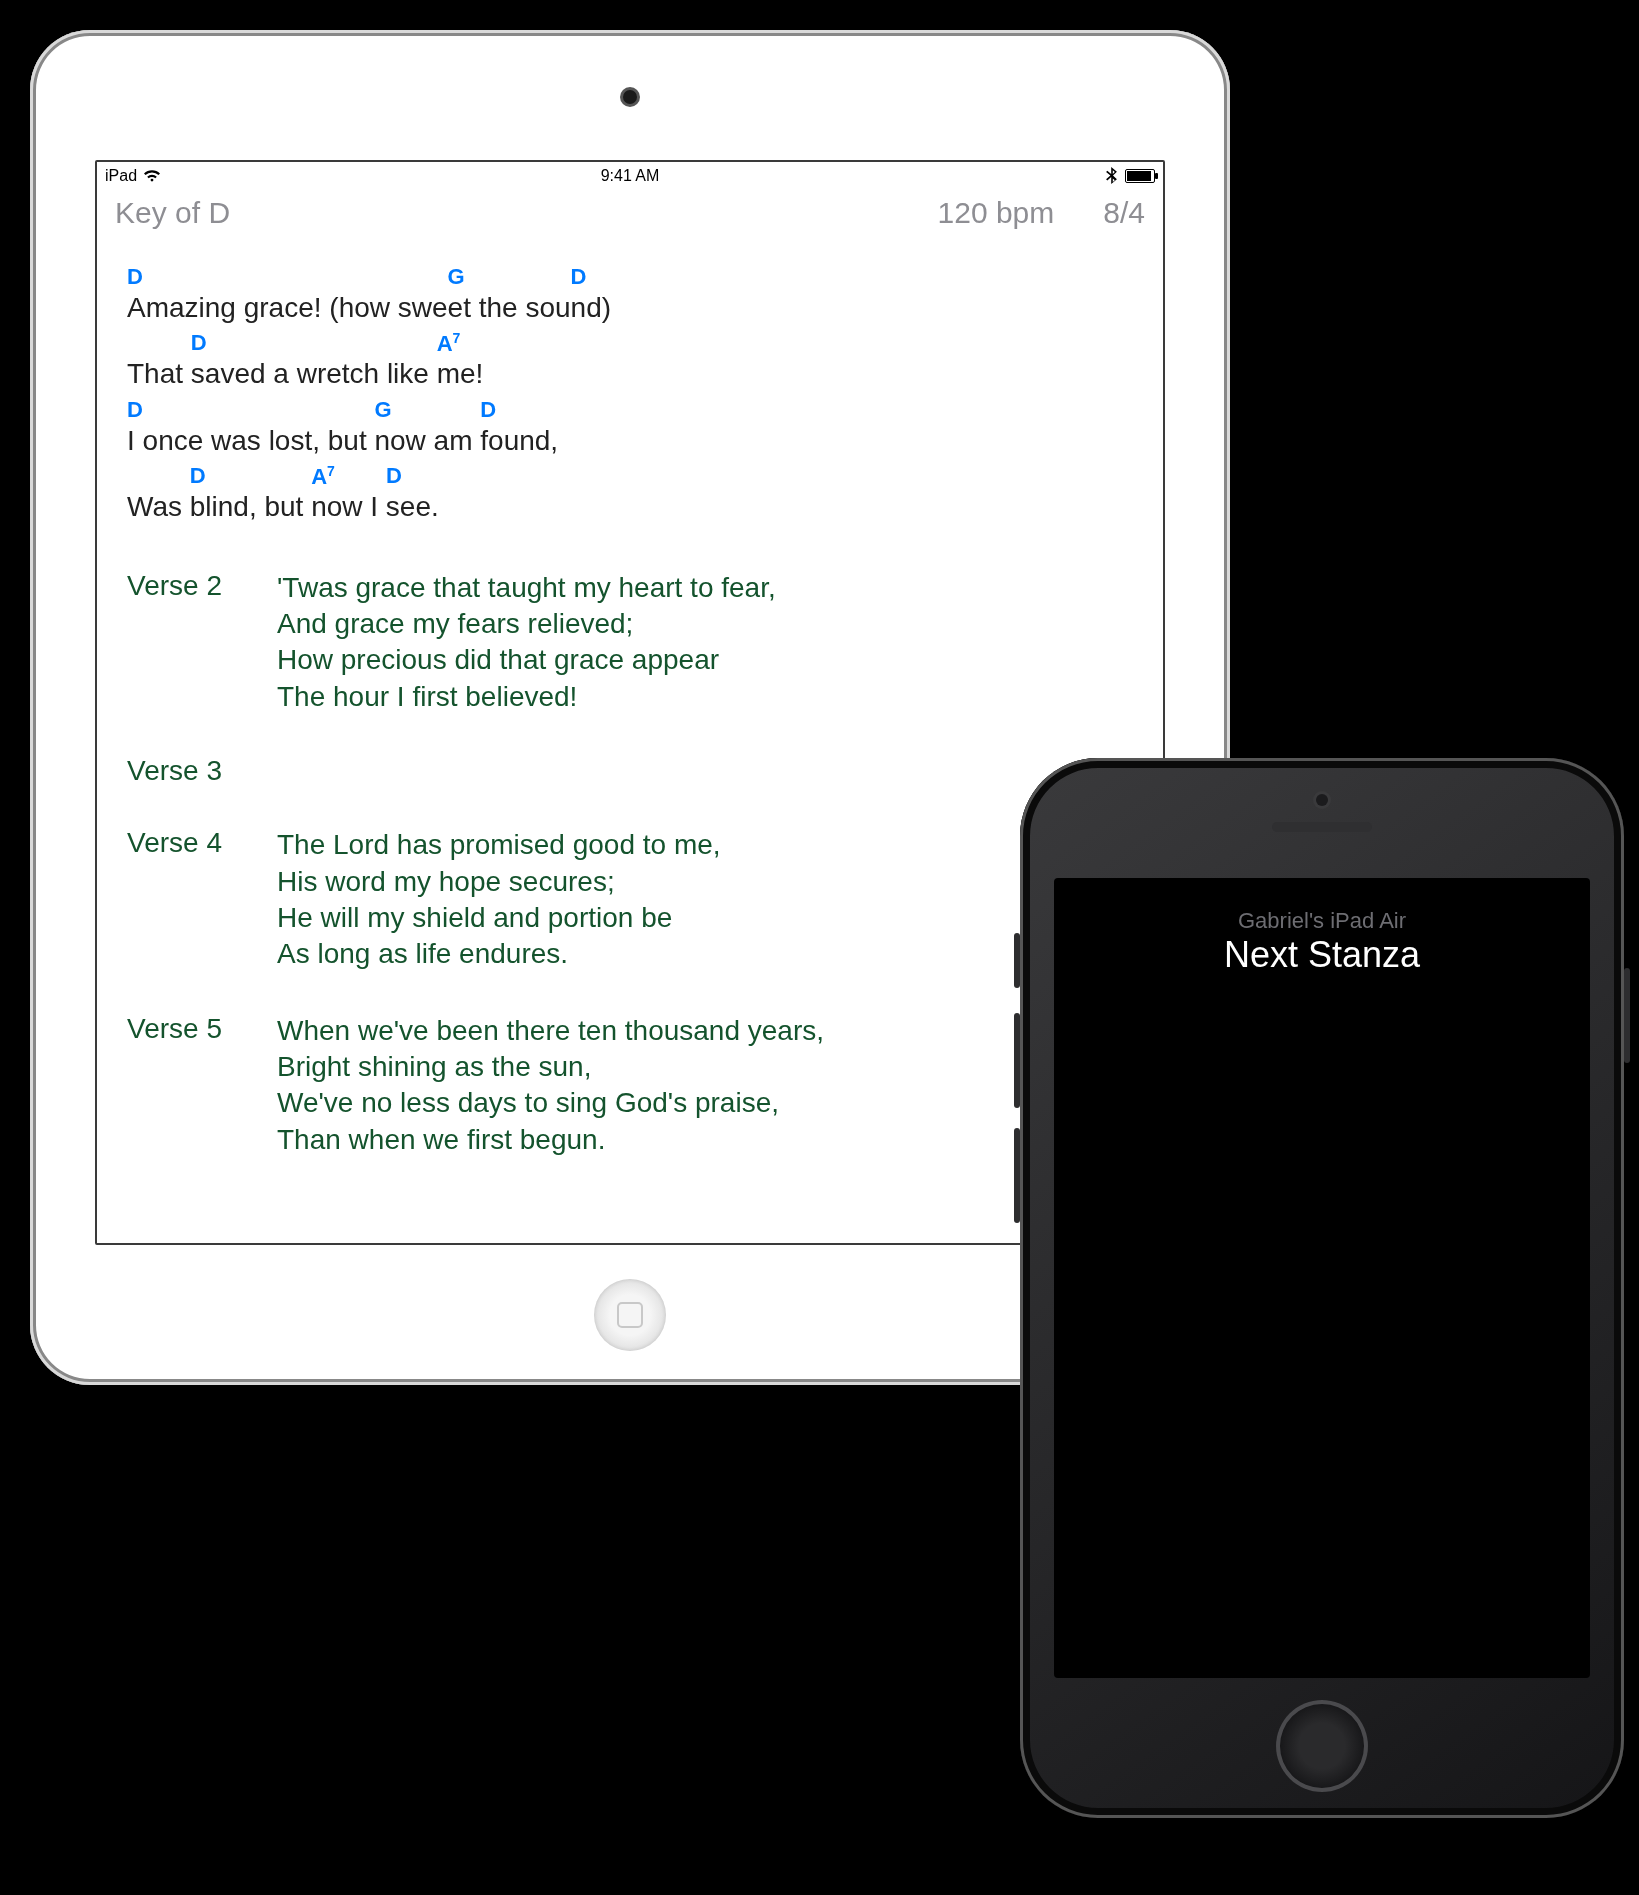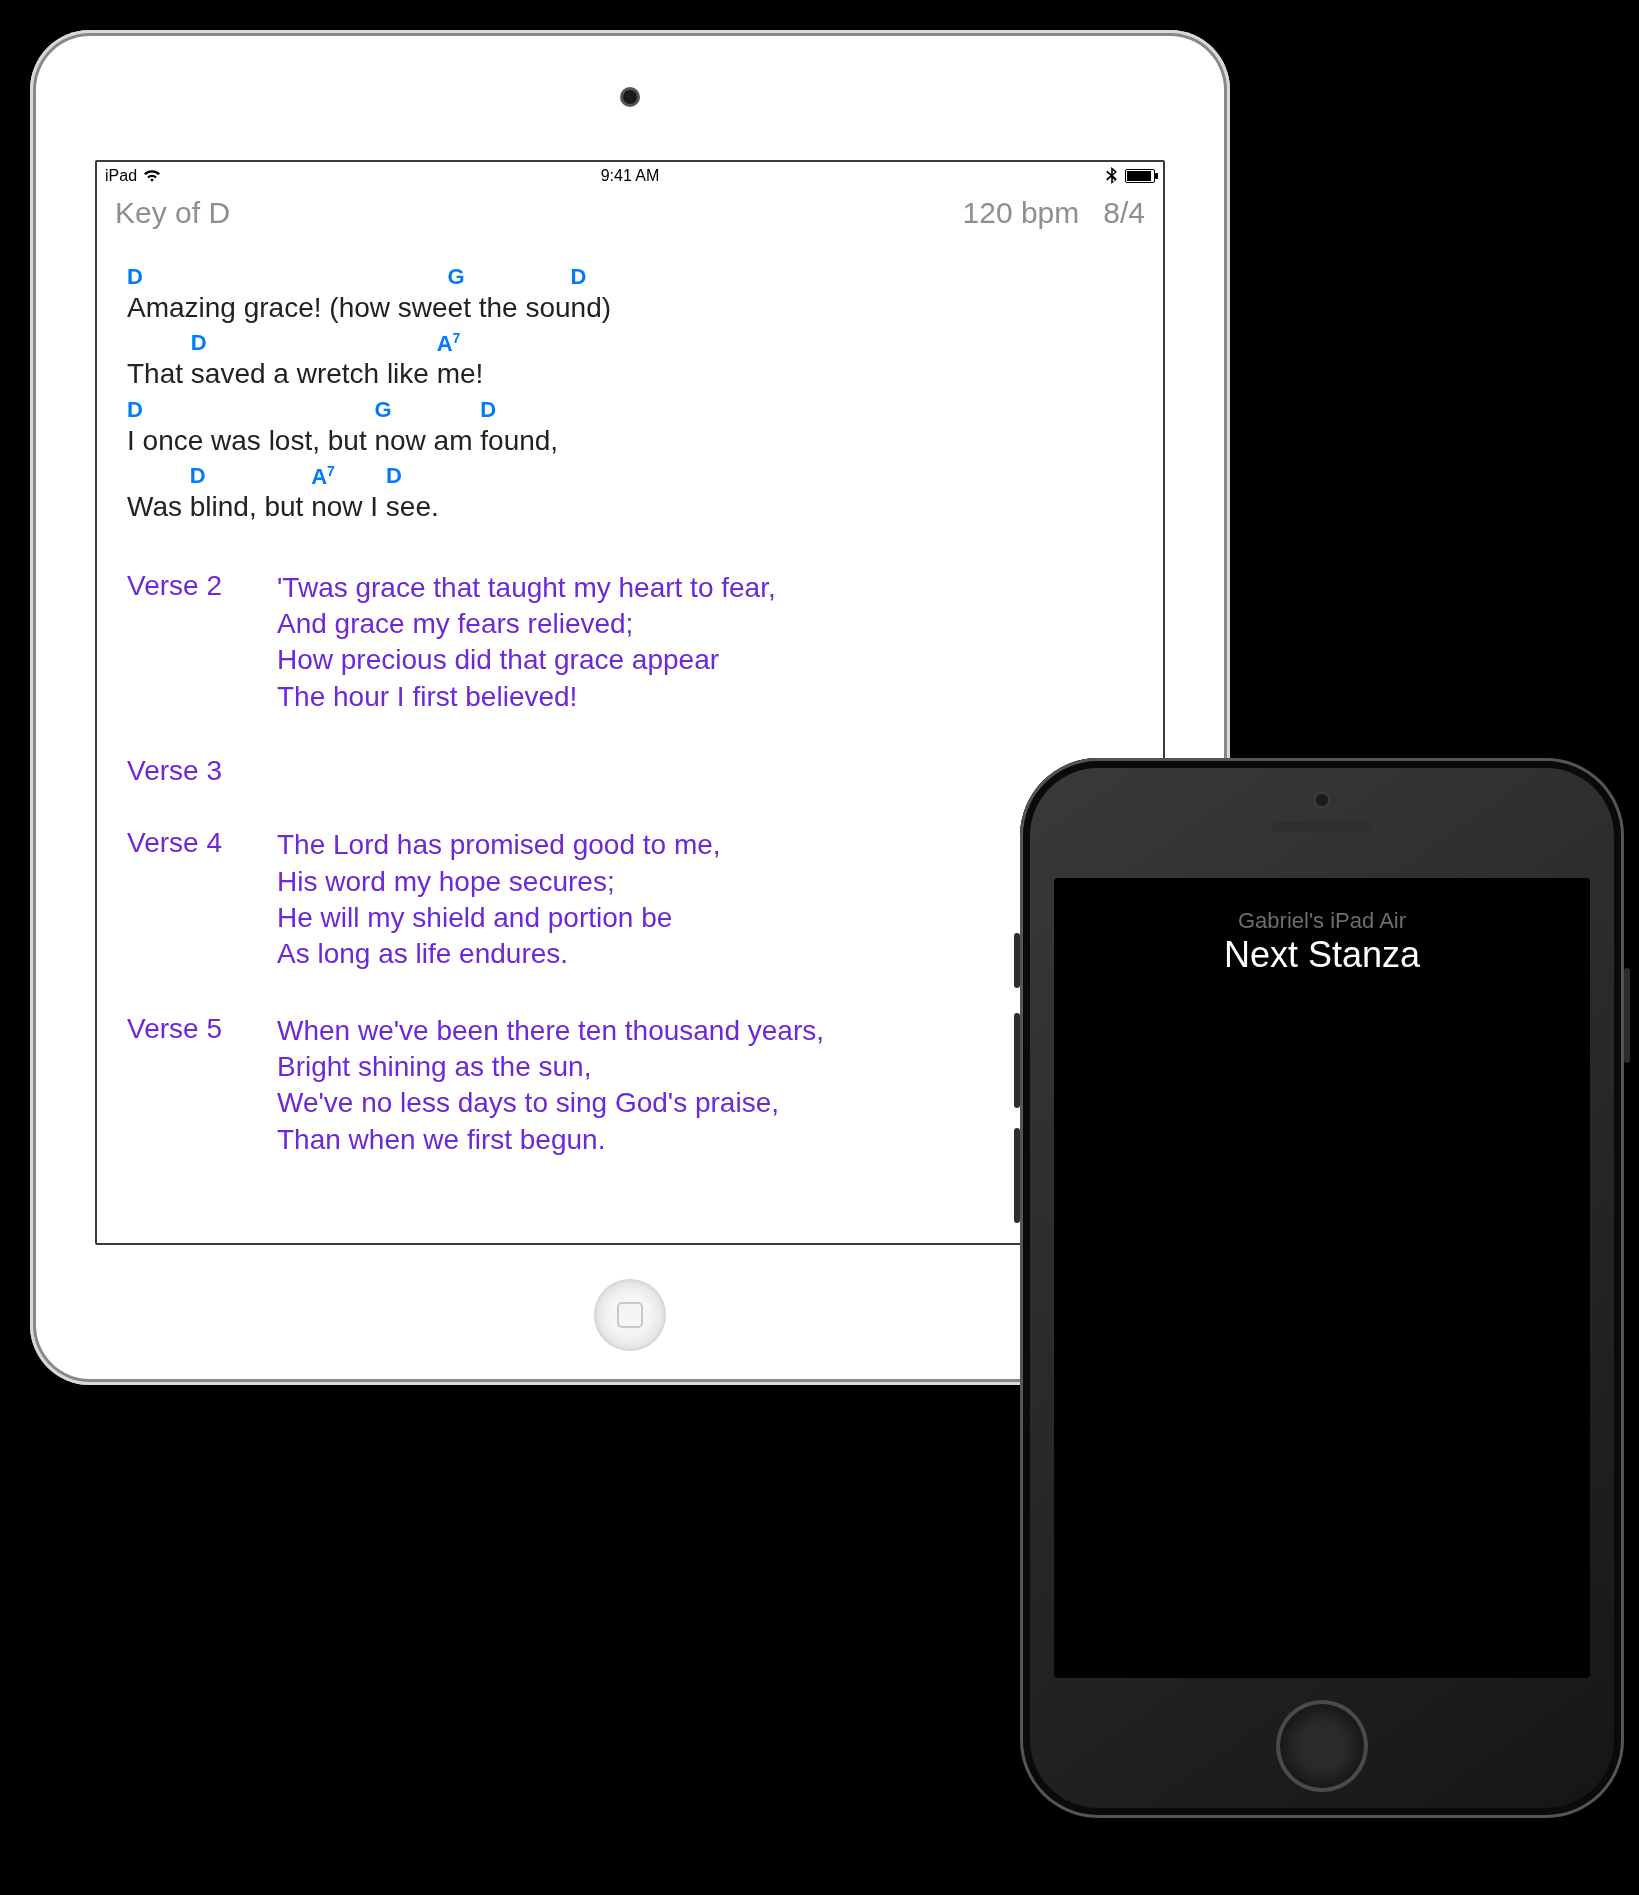--- a/index.html
+++ b/index.html
@@ -84,32 +84,32 @@
   
   .toolbar {
     display: flex;
     align-items: flex-end;
     padding: 6px 18px 4px 18px;
     font-size: 30px;
     color: #8e8e93;
     font-weight: 300;
   }
   .toolbar .spacer { flex: 1; }
-  .toolbar .bpm { margin-right: 24px; }
+  .toolbar .bpm { margin-right: 49px; }
 
   
   .content {
     padding: 30px 30px 0 30px;
   }
   .verse {
     display: flex;
     margin-bottom: 40px;
   }
   .verse.inactive .lyric,
-  .verse.inactive .vlabel { color: #6d28d9; }
+  .verse.inactive .vlabel { color: #14532d; }
   .vlabel {
     width: 150px;
     flex: none;
     font-size: 28px;
     font-weight: 300;
     color: #8e8e93;
     padding-top: 24px; 
   }
   .verse.inactive .vlabel { padding-top: 0; }
   .vbody { flex: 1; }

